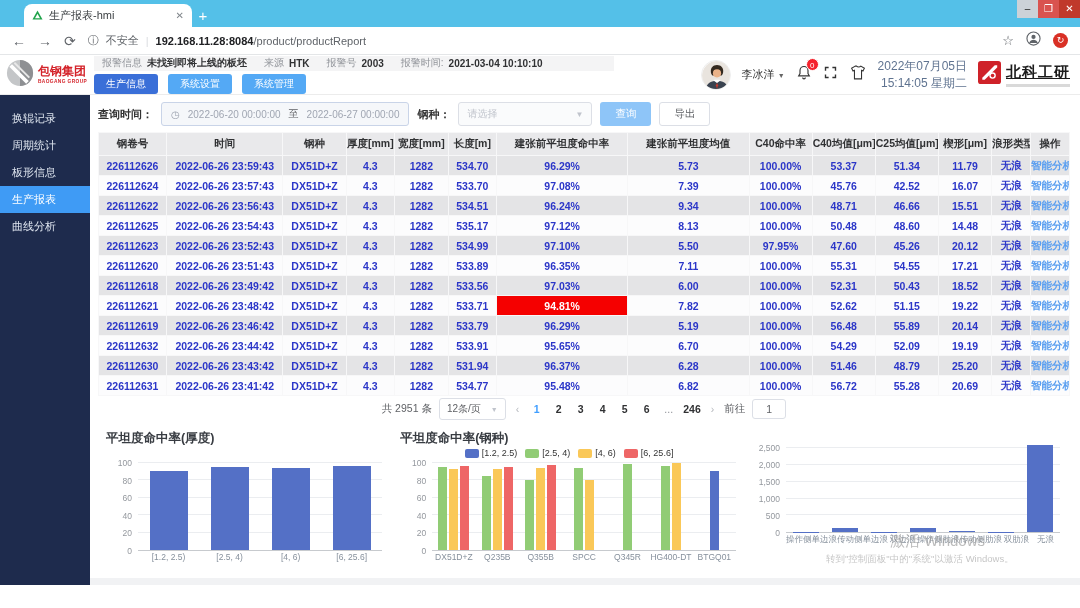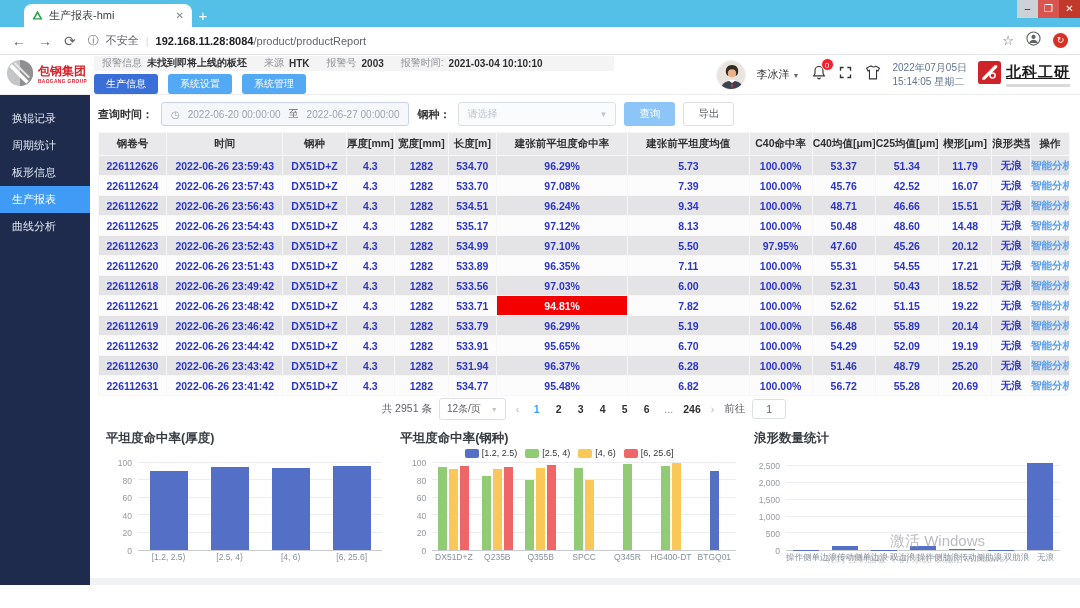--- a/index.html
+++ b/index.html
@@ -40,38 +40,38 @@
   .alert-strip b { color:#303133; margin-right:12px; white-space:nowrap; }
   .nav-btns { display:flex; gap:10px; }
   .nav-btn { background:#54a9f5; color:#fff; font-size:10px; padding:3px 12px; border-radius:3px; }
   .nav-btn.active { background:#3a6fd8; }
   .header-right { margin-left:auto; display:flex; align-items:center; gap:11px; padding-right:10px; }
   .avatar { width:30px; height:30px; border-radius:50%; overflow:hidden; border:1px solid #eee; }
   .user-name { font-size:11px; color:#333; white-space:nowrap; }
   .caret { font-size:7px; color:#666; }
   .bell-wrap { position:relative; }
   .badge { position:absolute; top:-6px; right:-7px; background:#f5222d; color:#fff; border-radius:8px; min-width:13px; height:13px; font-size:8px; text-align:center; line-height:13px; border:1px solid #fff; }
-  .datetime { font-size:10px; color:#5f7390; line-height:1.35; white-space:nowrap; }
+  .datetime { font-size:12px; color:#5f7390; line-height:1.35; white-space:nowrap;text-align:right; }
   .brand { display:flex; align-items:center; gap:5px; }
   .brand-name { font-size:15px; font-weight:bold; color:#1b1b1b; letter-spacing:1px; white-space:nowrap;text-decoration:underline; }
   .brand-name small { display:block; height:3px; background:#d9d9d9; margin-top:2px; }
 
   
   .main { display:flex; height:490px; }
   .sidebar { width:90px; background:#1e2b4d; padding-top:10px; flex:none; }
   .side-item { height:27px; line-height:27px; padding-left:12px; color:#dfe6f0; font-size:11px; white-space:nowrap; }
   .side-item.active { background:#3f9bf5; color:#fff; }
   .content { flex:1; background:#fff; position:relative; padding:5px 10px 0 8px; overflow:hidden; }
 
   
   .query-bar { display:flex; align-items:center; gap:8px; height:28px; margin-bottom:4px; }
   .q-label { font-size:11px; font-weight:bold; color:#333; white-space:nowrap; }
   .date-input { display:flex; align-items:center; gap:8px; border:1px solid #c9d4e8; background:#f5f7fa; border-radius:3px; height:24px; padding:0 9px; font-size:10px; color:#a0a6b2; }
   .date-sep { color:#606266; }
-  .select-box { width:158px; border:1px solid #dcdfe6; background:#fafbfc; border-radius:3px; height:24px; font-size:10px; color:#c0c4cc; display:flex; justify-content:space-between; align-items:center; padding:0 8px; }
+  .select-box { width:134px; border:1px solid #dcdfe6; background:#fafbfc; border-radius:3px; height:24px; font-size:10px; color:#c0c4cc; display:flex; justify-content:space-between; align-items:center; padding:0 8px; }
   .btn-query { background:#8ec5f8; color:#fff; border:none; border-radius:3px; font-size:10.5px; padding:5px 15px; }
   .btn-export { background:#fff; border:1px solid #dcdfe6; color:#606266; border-radius:3px; font-size:10.5px; padding:4px 14px; }
 
   
   table.report { width:100%; border-collapse:collapse; table-layout:fixed; }
   table.report th { background:#e9e9eb; color:#303133; font-weight:bold; font-size:10.5px; height:23px; border:1px solid #f7f7f8; white-space:nowrap; overflow:hidden; }
   table.report td { height:20px; text-align:center; font-size:10.5px; font-weight:bold; color:#2b36c8; border:1px solid #f7f7f8; white-space:nowrap; overflow:hidden; }
   tr.odd td { background:#e4e4e6; }
   tr.even td { background:#fcfcfd; }
   td.alert { background:#f50000 !important; color:#fff !important; }
@@ -632,21 +632,20 @@
               <span>DX51D+Z</span>
               <span>Q235B</span>
               <span>Q355B</span>
               <span>SPCC</span>
               <span>Q345R</span>
               <span>HG400-DT</span>
               <span>BTGQ01</span>
             </div>
           </div>
         <div class="chart" id="chart-2">
-            <div class="chart-title">浪形数量统计</div>
             <div class="legend"></div>
             <div class="plot-wrap">
               <div class="yaxis">
                 <span class="ytick" style="bottom: 0%;">0</span>
                 <span class="ytick" style="bottom: 19.2308%;">500</span>
                 <span class="ytick" style="bottom: 38.4615%;">1,000</span>
                 <span class="ytick" style="bottom: 57.6923%;">1,500</span>
                 <span class="ytick" style="bottom: 76.9231%;">2,000</span>
                 <span class="ytick" style="bottom: 96.1538%;">2,500</span>
               </div>

